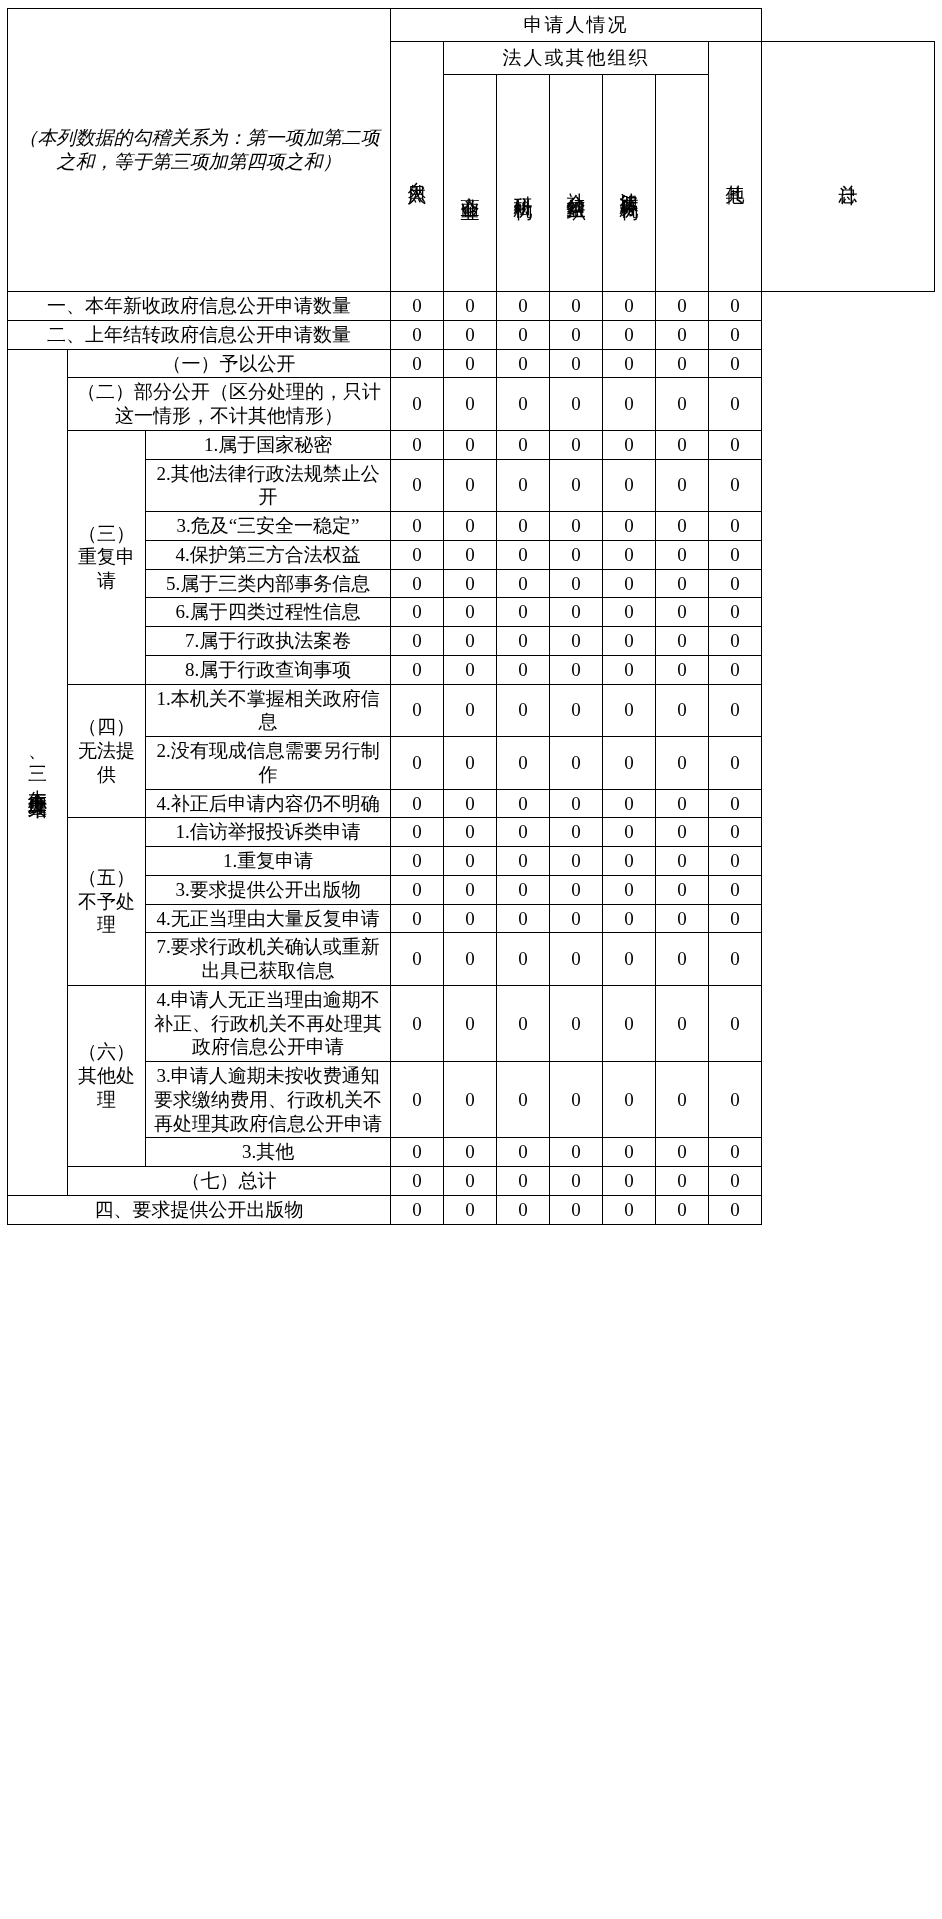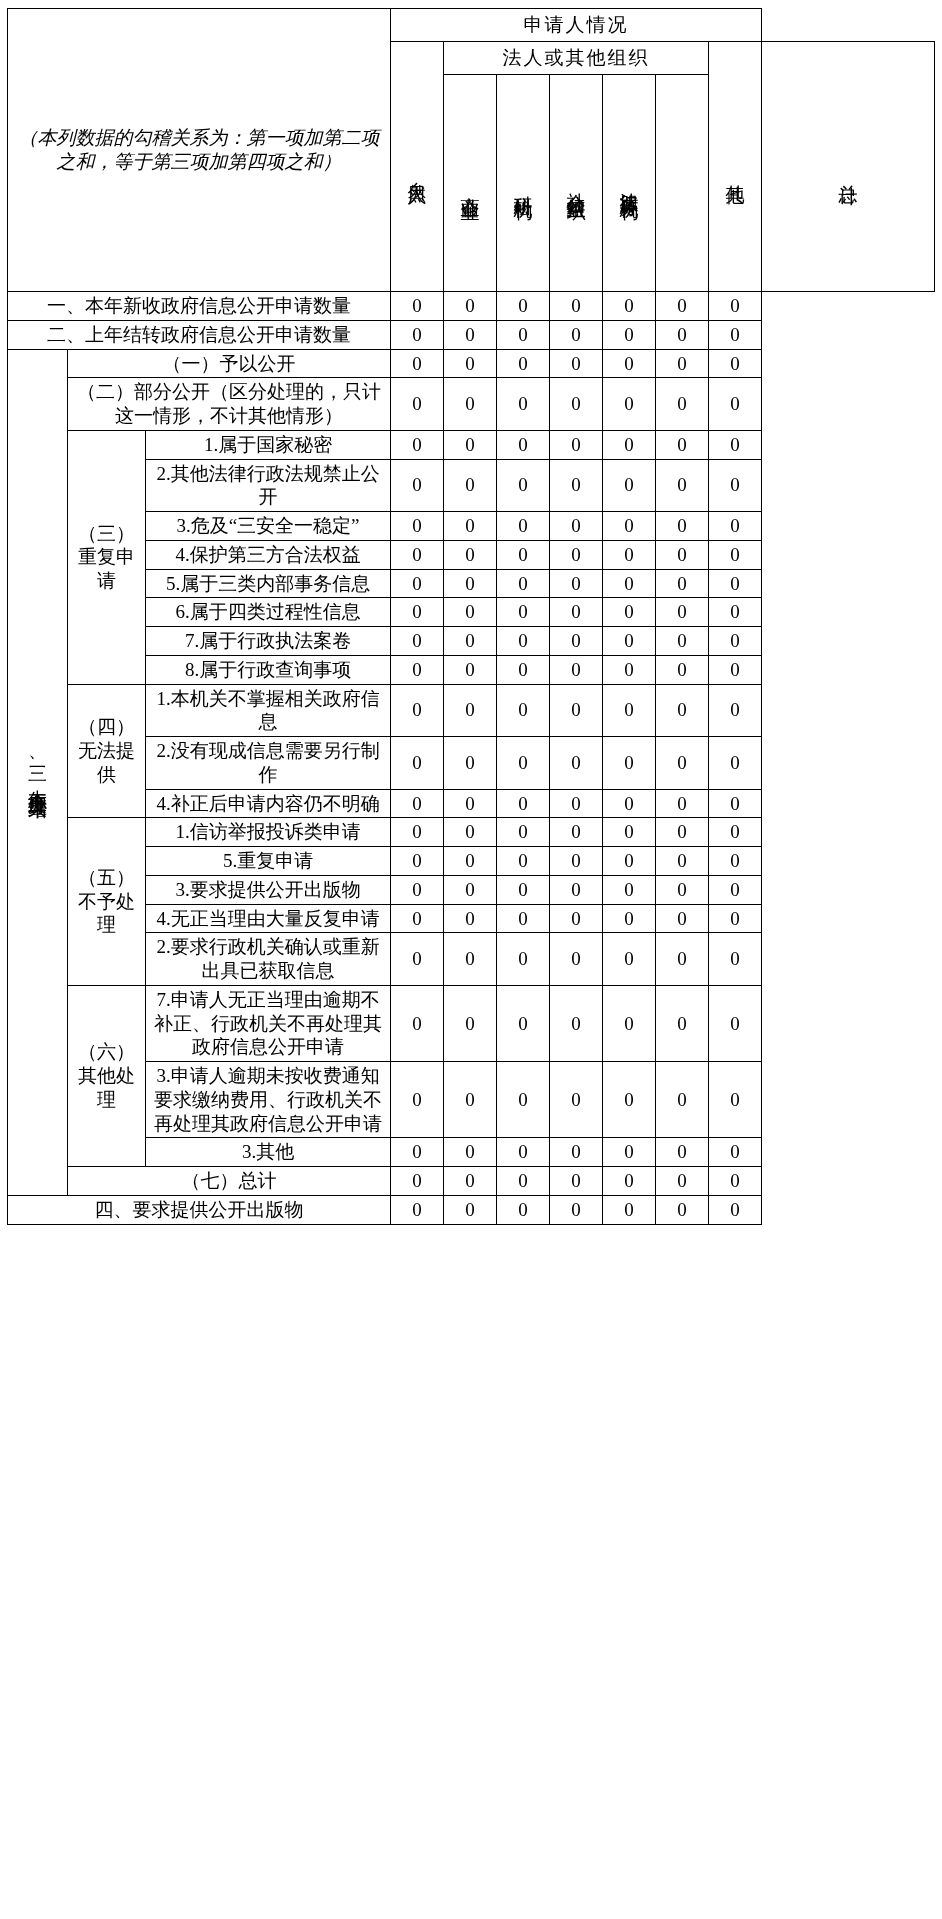--- a/index.html
+++ b/index.html
@@ -292,21 +292,21 @@
       <td class="rowlab rowlab-l">1.信访举报投诉类申请</td>
       <td class="num">0</td>
       <td class="num">0</td>
       <td class="num">0</td>
       <td class="num">0</td>
       <td class="num">0</td>
       <td class="num">0</td>
       <td class="num">0</td>
     </tr>
     <tr>
-      <td class="rowlab">5.重复申请</td>
+      <td class="rowlab">1.重复申请</td>
       <td class="num">0</td>
       <td class="num">0</td>
       <td class="num">0</td>
       <td class="num">0</td>
       <td class="num">0</td>
       <td class="num">0</td>
       <td class="num">0</td>
     </tr>
     <tr>
       <td class="rowlab rowlab-l">3.要求提供公开出版物</td>
@@ -322,33 +322,33 @@
       <td class="rowlab rowlab-l small">4.无正当理由大量反复申请</td>
       <td class="num">0</td>
       <td class="num">0</td>
       <td class="num">0</td>
       <td class="num">0</td>
       <td class="num">0</td>
       <td class="num">0</td>
       <td class="num">0</td>
     </tr>
     <tr>
-      <td class="rowlab rowlab-l">2.要求行政机关确认或重新出具已获取信息</td>
+      <td class="rowlab rowlab-l">7.要求行政机关确认或重新出具已获取信息</td>
       <td class="num">0</td>
       <td class="num">0</td>
       <td class="num">0</td>
       <td class="num">0</td>
       <td class="num">0</td>
       <td class="num">0</td>
       <td class="num">0</td>
     </tr>
 
     <tr>
       <td rowspan="3" class="cat-box">（六）其他处理</td>
-      <td class="rowlab rowlab-l">7.申请人无正当理由逾期不补正、行政机关不再处理其政府信息公开申请</td>
+      <td class="rowlab rowlab-l">4.申请人无正当理由逾期不补正、行政机关不再处理其政府信息公开申请</td>
       <td class="num">0</td>
       <td class="num">0</td>
       <td class="num">0</td>
       <td class="num">0</td>
       <td class="num">0</td>
       <td class="num">0</td>
       <td class="num">0</td>
     </tr>
     <tr>
       <td class="rowlab rowlab-l">3.申请人逾期未按收费通知要求缴纳费用、行政机关不再处理其政府信息公开申请</td>

